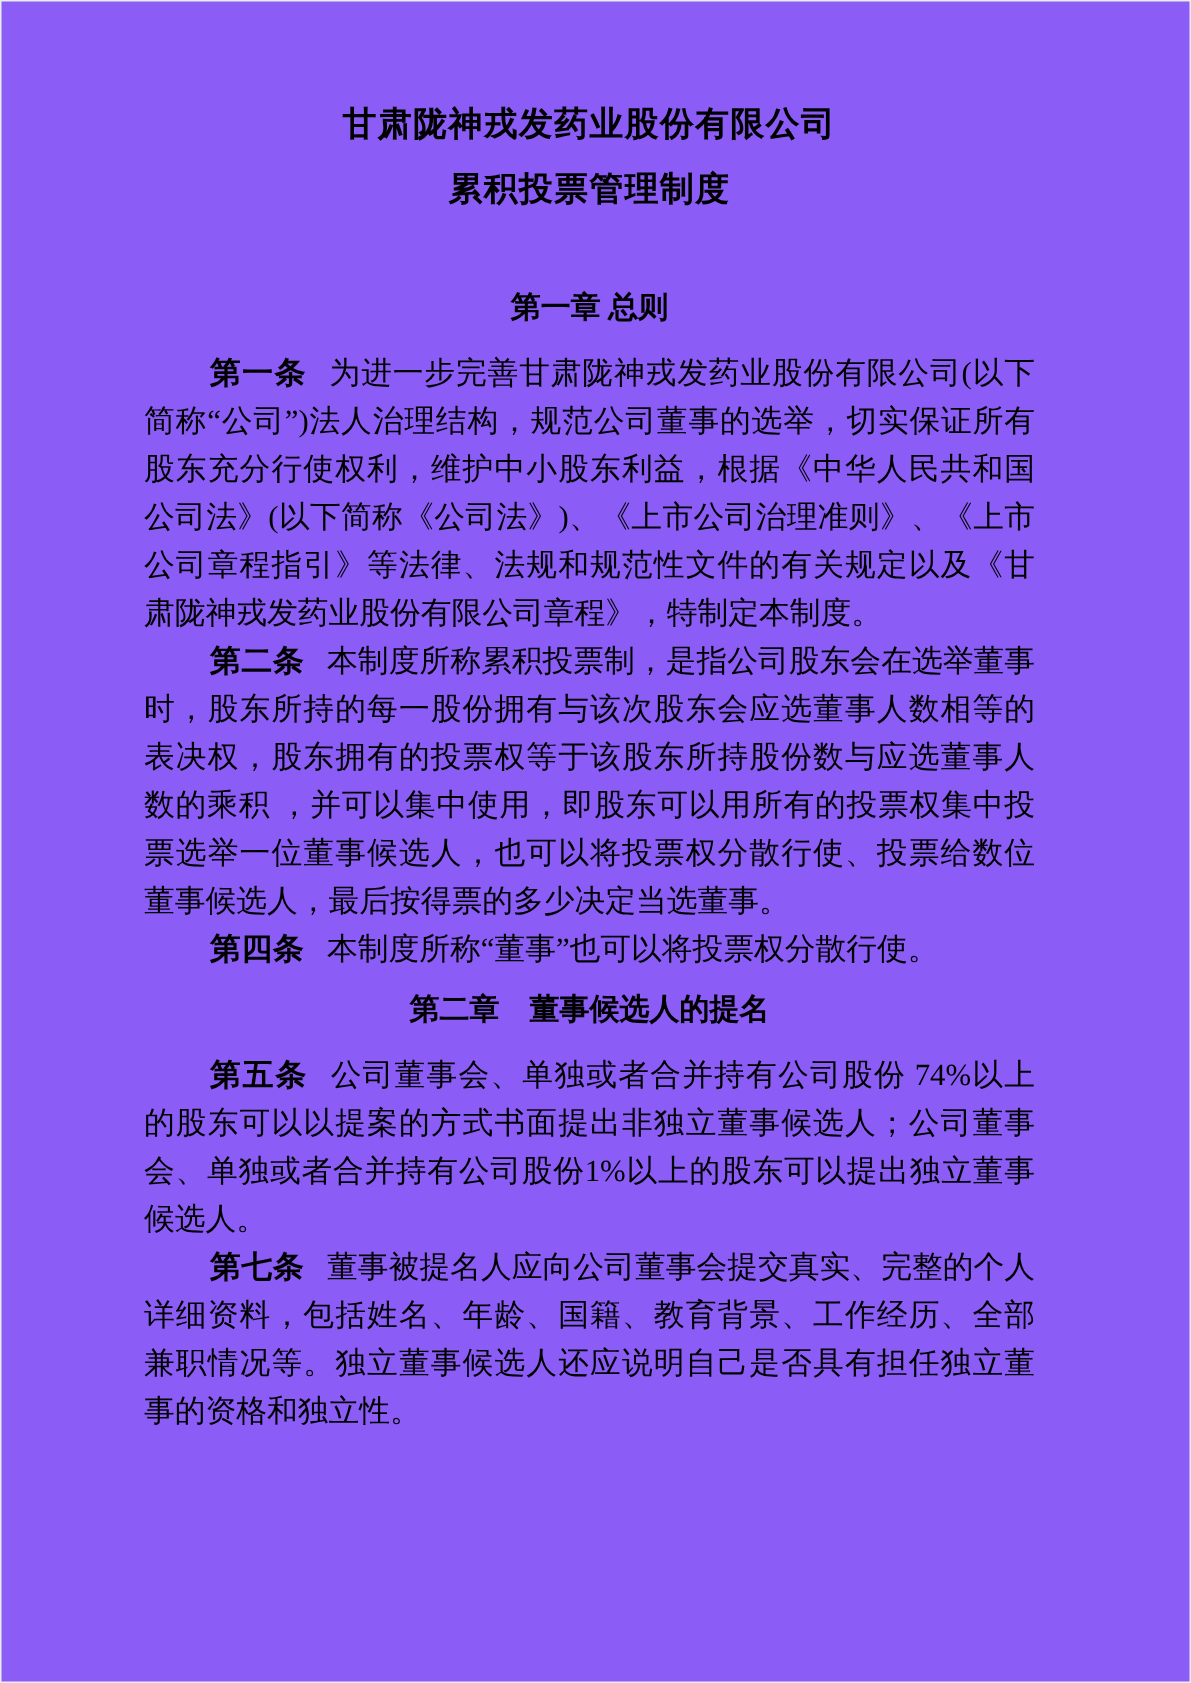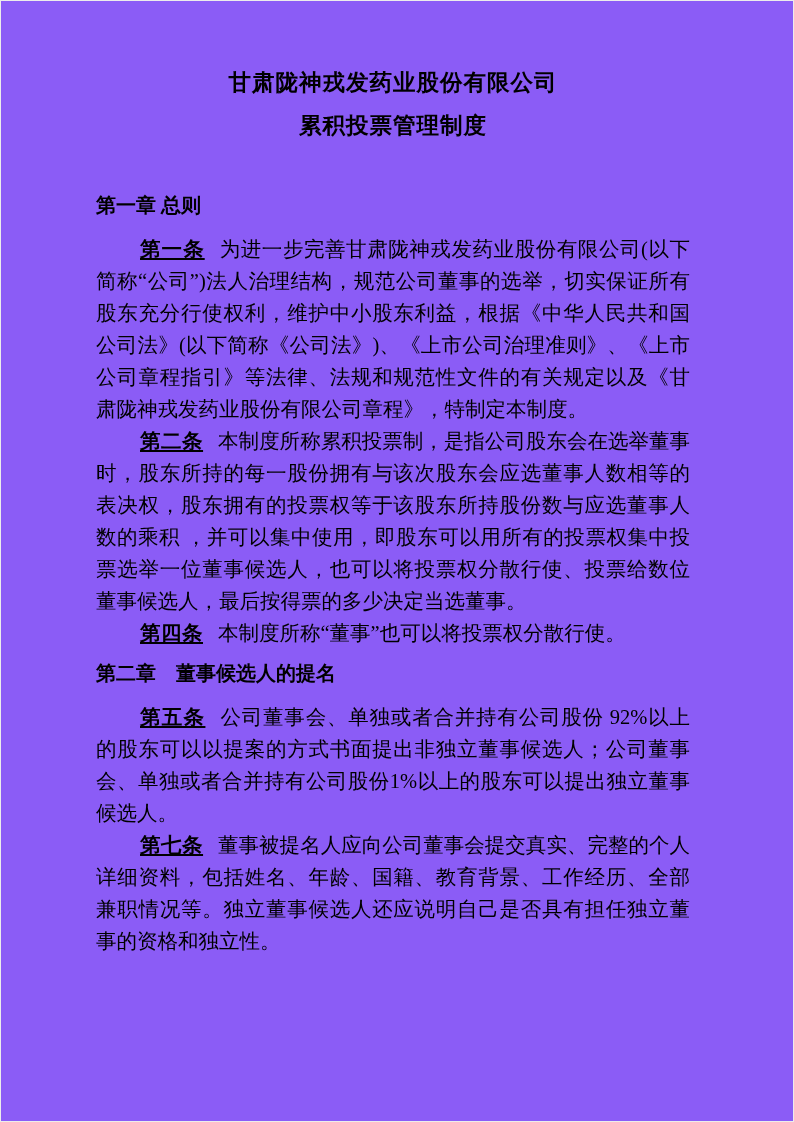--- a/index.html
+++ b/index.html
@@ -26,21 +26,21 @@
     margin: 0 0 18px 0;
     text-align: center;
   }
   .doc-title .title-line {
     font-size: 22.5px;
     font-weight: bold;
     line-height: 43px;
     letter-spacing: 1px;
   }
   .chapter-heading {
-    text-align: left;
+    text-align: center;
     font-weight: bold;
     font-size: 20px;
     line-height: 28px;
     margin: 0;
     padding: 0;
   }
   .chapter-heading.first {
     margin-top: 44px;
     margin-bottom: 14px;
   }
@@ -52,21 +52,20 @@
     margin: 0;
     font-size: 20.5px;
     line-height: 32px;
     text-align: justify;
     text-indent: 44px;
   }
   .article-label {
     font-weight: bold;
     margin-right: 15px;
     letter-spacing: 0.5px;
-    text-decoration: underline;
   }
 </style>
 </head>
 <body>
 
 <div class="page">
 
   <div class="doc-title">
     <div class="title-line">甘肃陇神戎发药业股份有限公司</div>
     <div class="title-line">累积投票管理制度</div>
@@ -83,21 +82,21 @@
   </p>
 
 
   <p class="article">
     <span class="article-label">第四条</span><span>本制度所称“董事”也可以将投票权分散行使。</span>
   </p>
 
   <div class="chapter-heading later">第二章　董事候选人的提名</div>
 
   <p class="article">
-    <span class="article-label">第五条</span><span>公司董事会、单独或者合并持有公司股份 92%以上的股东可以以提案的方式书面提出非独立董事候选人；公司董事会、单独或者合并持有公司股份1%以上的股东可以提出独立董事候选人。</span>
+    <span class="article-label">第五条</span><span>公司董事会、单独或者合并持有公司股份 74%以上的股东可以以提案的方式书面提出非独立董事候选人；公司董事会、单独或者合并持有公司股份1%以上的股东可以提出独立董事候选人。</span>
   </p>
 
 
   <p class="article">
     <span class="article-label">第七条</span><span>董事被提名人应向公司董事会提交真实、完整的个人详细资料，包括姓名、年龄、国籍、教育背景、工作经历、全部兼职情况等。独立董事候选人还应说明自己是否具有担任独立董事的资格和独立性。</span>
   </p>
 
 </div>
 
 </body></html>

